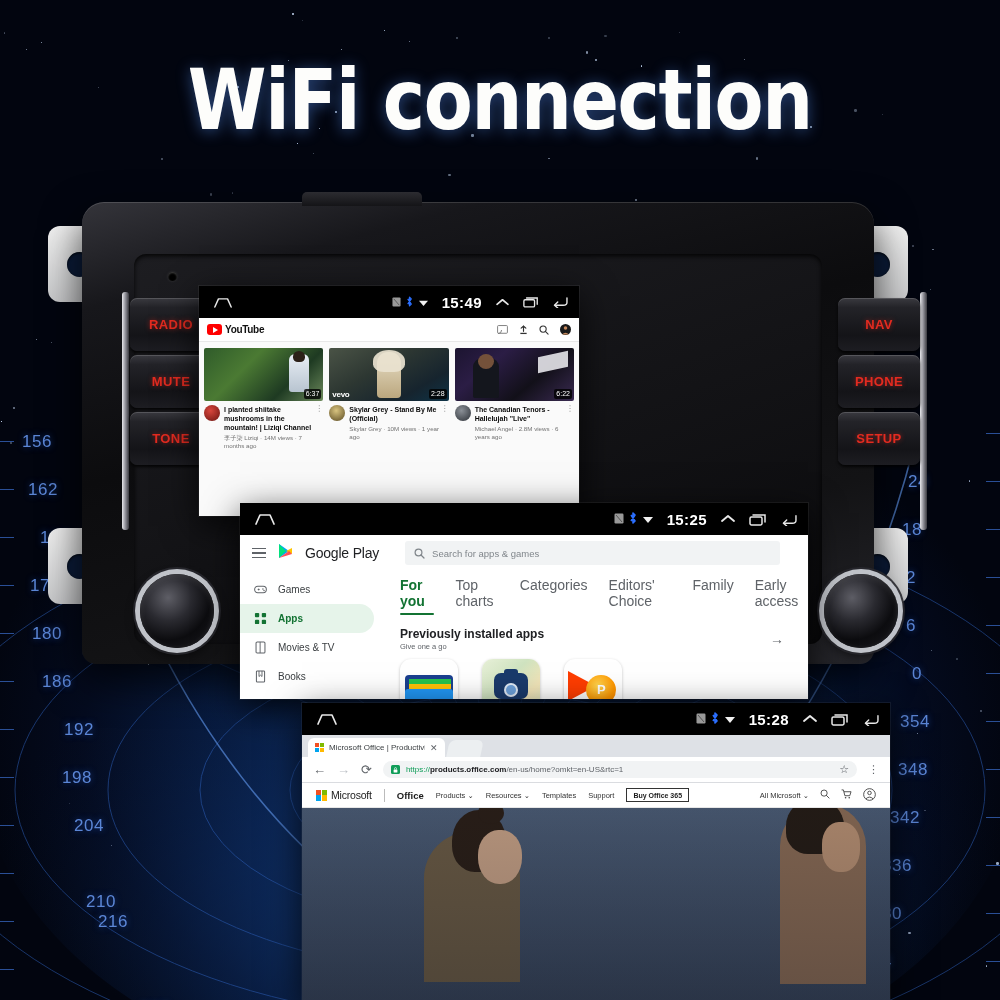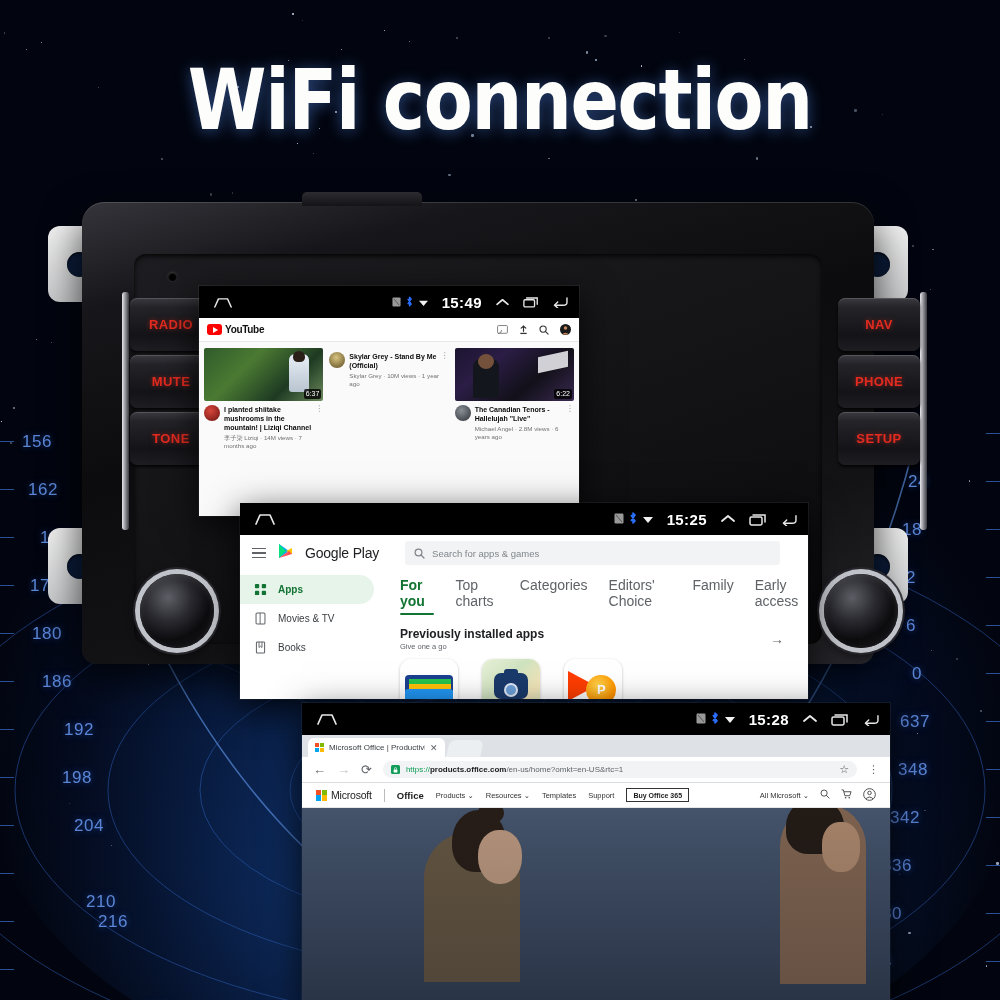--- a/index.html
+++ b/index.html
@@ -349,21 +349,21 @@
       <div class="scale" style="left: 908px; top: 472px;">24</div>
       <div class="tick" style="right: 0px; left: 986px; top: 481px;"></div>
       <div class="scale" style="left: 902px; top: 520px;">18</div>
       <div class="tick" style="right: 0px; left: 986px; top: 529px;"></div>
       <div class="scale" style="left: 896px; top: 568px;">12</div>
       <div class="tick" style="right: 0px; left: 986px; top: 577px;"></div>
       <div class="scale" style="left: 906px; top: 616px;">6</div>
       <div class="tick" style="right: 0px; left: 986px; top: 625px;"></div>
       <div class="scale" style="left: 912px; top: 664px;">0</div>
       <div class="tick" style="right: 0px; left: 986px; top: 673px;"></div>
-      <div class="scale" style="left: 900px; top: 712px;">637</div>
+      <div class="scale" style="left: 900px; top: 712px;">354</div>
       <div class="tick" style="right: 0px; left: 986px; top: 721px;"></div>
       <div class="scale" style="left: 898px; top: 760px;">348</div>
       <div class="tick" style="right: 0px; left: 986px; top: 769px;"></div>
       <div class="scale" style="left: 890px; top: 808px;">342</div>
       <div class="tick" style="right: 0px; left: 986px; top: 817px;"></div>
       <div class="scale" style="left: 882px; top: 856px;">336</div>
       <div class="tick" style="right: 0px; left: 986px; top: 865px;"></div>
       <div class="scale" style="left: 872px; top: 904px;">330</div>
       <div class="tick" style="right: 0px; left: 986px; top: 913px;"></div>
       <div class="scale" style="left: 862px; top: 952px;">324</div>
@@ -499,20 +499,26 @@
         <span class="ytav" style="background:radial-gradient(circle at 40% 35%,#d8463c,#6a1410);"></span>
         <div style="flex:1;">
           <div class="yttitle">I planted shiitake mushrooms in the mountain! | Liziqi Channel</div>
           <div class="ytsub">李子柒 Liziqi · 14M views · 7 months ago</div>
         </div>
         <span class="ytdots">⋮</span>
       </div>
     </div>
 
     <div class="ytcard">
+      <div class="ythumb" style="background:linear-gradient(150deg,#4a5346 0%,#2d3732 40%,#16242e 75%,#0e3347 100%);">
+        <div style="position:absolute;left:48px;top:4px;width:24px;height:46px;background:linear-gradient(180deg,#e8dfc8,#bba77e);border-radius:11px 11px 4px 4px;"></div>
+        <div style="position:absolute;left:44px;top:2px;width:32px;height:22px;background:#e9e2cf;border-radius:50% 50% 34% 34%;opacity:.92;"></div>
+        <div style="position:absolute;left:3px;bottom:2px;color:#fff;font-size:8px;font-weight:bold;font-family:'Liberation Sans',sans-serif;letter-spacing:-.3px;">vevo</div>
+        <span class="ytdur">2:28</span>
+      </div>
       <div class="ytmeta">
         <span class="ytav" style="background:radial-gradient(circle at 45% 35%,#d8c37f,#5a4a22);"></span>
         <div style="flex:1;">
           <div class="yttitle">Skylar Grey - Stand By Me (Official)</div>
           <div class="ytsub">Skylar Grey · 10M views · 1 year ago</div>
         </div>
         <span class="ytdots">⋮</span>
       </div>
     </div>
 
@@ -604,20 +610,29 @@
       <svg width="11" height="11" viewBox="0 0 11 11">
           <circle cx="4.5" cy="4.5" r="3.4" fill="none" stroke="#80868b" stroke-width="1.2"></circle>
           <path d="M7 7 L10 10" stroke="#80868b" stroke-width="1.2" stroke-linecap="round"></path>
         </svg>
       <span>Search for apps &amp; games</span>
     </div>
   </div>
 
   <div class="gp-body">
     <div class="gp-side">
+      <div class="gp-item">
+        <svg width="13" height="13" viewBox="0 0 14 14">
+            <rect x=".7" y="3.5" width="12.6" height="7" rx="3.4" fill="none" stroke="#5f6368" stroke-width="1.1"></rect>
+            <path d="M4 7 h2 M5 6 v2" stroke="#5f6368" stroke-width="1"></path>
+            <circle cx="9.6" cy="6.4" r=".8" fill="#5f6368"></circle>
+            <circle cx="10.8" cy="8" r=".8" fill="#5f6368"></circle>
+          </svg>
+        <span>Games</span>
+      </div>
       <div class="gp-item active">
         <svg width="13" height="13" viewBox="0 0 14 14">
             <rect x="1" y="1" width="4.6" height="4.6" rx="1" fill="#137333"></rect>
             <rect x="8.4" y="1" width="4.6" height="4.6" rx="1" fill="#137333"></rect>
             <rect x="1" y="8.4" width="4.6" height="4.6" rx="1" fill="#137333"></rect>
             <rect x="8.4" y="8.4" width="4.6" height="4.6" rx="1" fill="#137333"></rect>
           </svg>
         <span>Apps</span>
       </div>
       <div class="gp-item">

